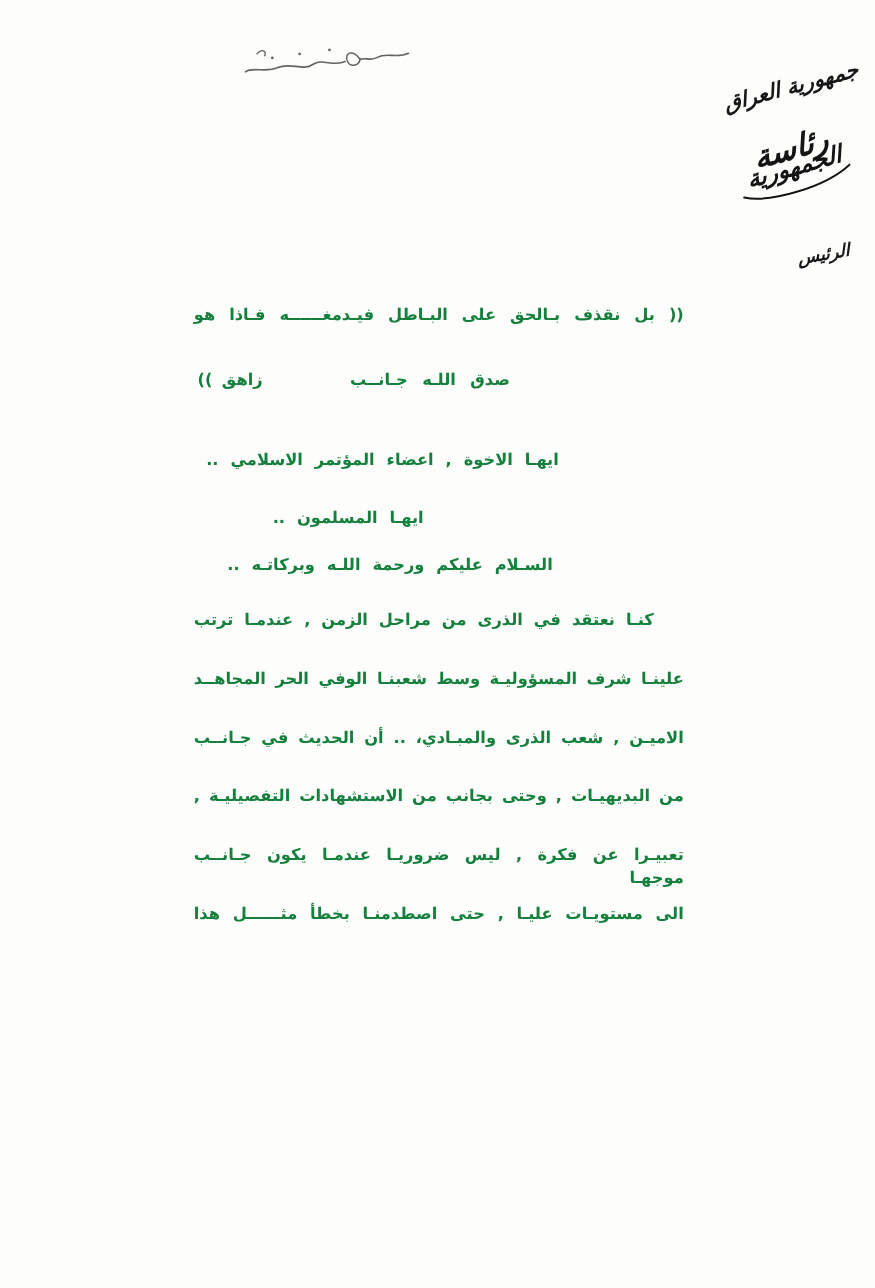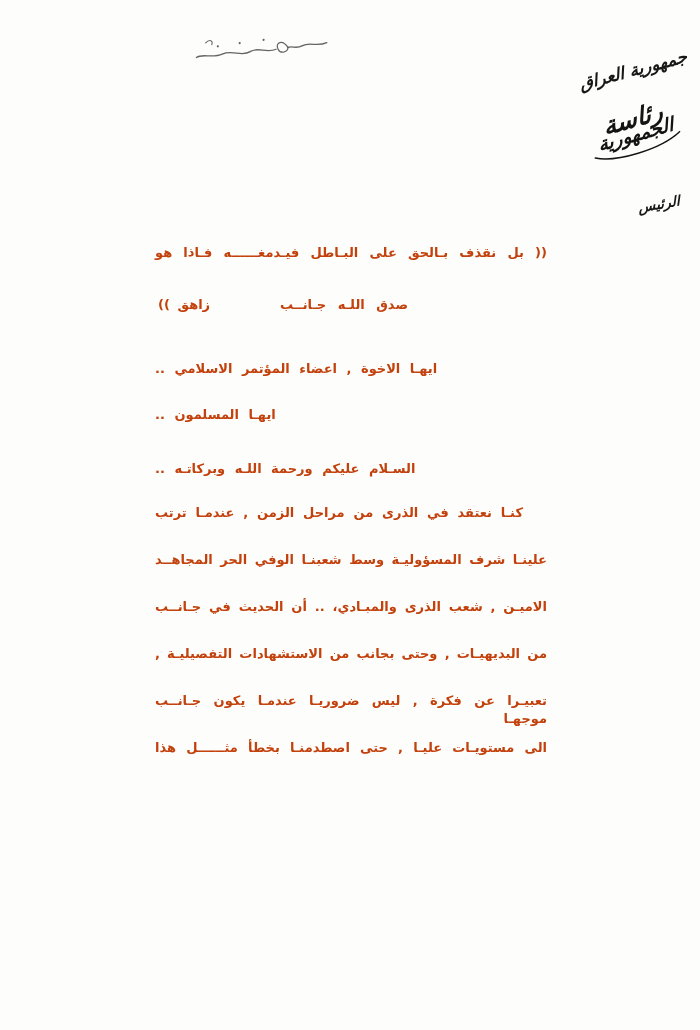--- a/index.html
+++ b/index.html
@@ -64,41 +64,41 @@
 
   
   .content {
     position: absolute;
     left: 155px; top: 244px;
     width: 392px;
     direction: rtl;
     font-size: 13px;
     font-weight: bold;
     line-height: 18px;
-    color: #c2410c;
+    color: #15803d;
     word-spacing: 3px;
   }
   .verse1 {
     height: 18px;
     text-align: justify;
     text-align-last: justify;
     word-spacing: 5px;
   }
   .verse2 {
     position: relative;
     height: 18px;
     margin-top: 34px;
   }
   .v2-left  { position: absolute; left: 3px;   white-space: nowrap; }
   .v2-mid   { position: absolute; left: 125px; white-space: nowrap; word-spacing: 7px; }
 
-  .salut { text-align: left; word-spacing: 5px; white-space: nowrap; }
+  .salut { text-align: center; word-spacing: 5px; white-space: nowrap; }
   .s1 { margin-top: 46px; padding-right: 90px; }
   .s2 { margin-top: 28px; padding-right: 145px; }
-  .s3 { margin-top: 36px; padding-right: 78px; }
+  .s3 { margin-top: 20px; padding-right: 78px; }
 
   .para-line {
     height: 18px;
     margin-top: 29px;
     text-align: justify;
     text-align-last: justify;
     word-spacing: 2px;
   }
   .para-line.first { padding-right: 24px; margin-top: 26px; }
 </style>

